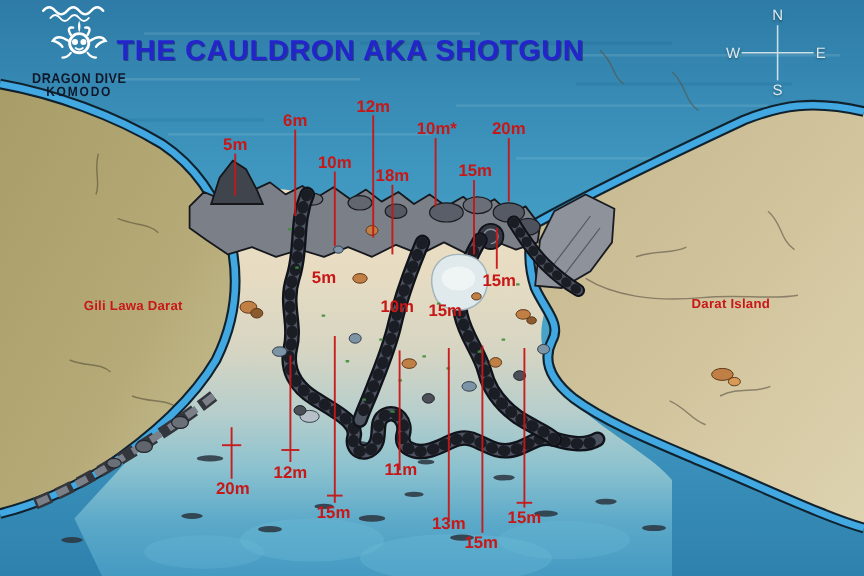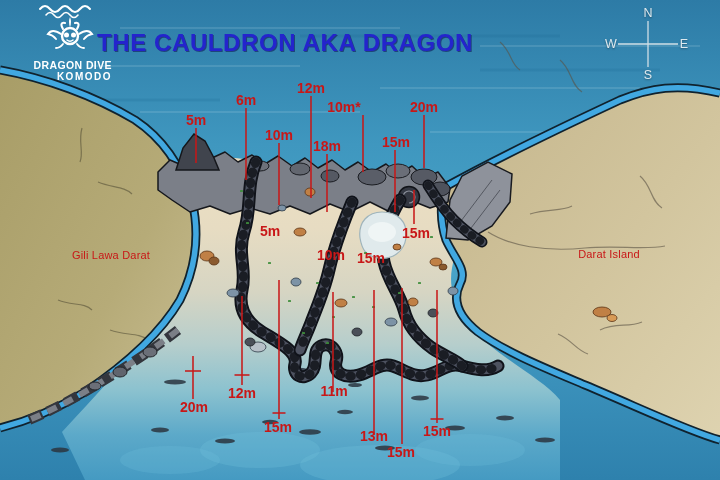--- a/index.html
+++ b/index.html
@@ -2,26 +2,26 @@
 <html style="--title: #2424cd; --depth: #c81717;"><head>
 <meta charset="utf-8">
 <style>
   html,body{margin:0;padding:0;background:#111;}
   #stage{position:relative;width:720px;height:480px;overflow:hidden;
          font-family:"Liberation Sans",sans-serif;background:#2e81ab;}
   #map-art{position:absolute;left:0;top:0;}
   #title{position:absolute;left:97px;top:29px;font-size:24px;font-weight:bold;
          color:var(--title,#2424cd);letter-spacing:.6px;white-space:nowrap;
          text-shadow:1px 1px 0 rgba(8,8,70,.5);}
-  .logo{position:absolute;left:20px;top:4px;width:92px;text-align:right;color:#ffffff;}
+  .logo{position:absolute;left:20px;top:4px;width:92px;text-align:center;color:#0f172a;}
   .logo-l1{font-size:10.5px;font-weight:bold;letter-spacing:.4px;line-height:11px;transform:scaleY(1.12);}
   .logo-l2{font-size:10px;font-weight:bold;letter-spacing:1.5px;line-height:11px;transform:scaleY(1.12);}
   .cdir{position:absolute;transform:translate(-50%,-50%);color:#dde9ef;font-size:12.5px;
         text-shadow:0 1px 2px rgba(0,0,0,.35);}
-  .island-label{position:absolute;transform:translate(-50%,-50%);font-size:11px;font-weight:normal;
+  .island-label{position:absolute;transform:translate(-50%,-50%);font-size:11px;font-weight:bold;
         color:var(--depth,#c81717);white-space:nowrap;letter-spacing:.2px;}
   .depth-label{position:absolute;transform:translate(-50%,-50%);font-size:14px;font-weight:bold;
         color:var(--depth,#c81717);white-space:nowrap;}
   .depth-line{stroke:var(--depth,#c81717);stroke-width:1.6;opacity:.95;}
 </style>
 </head>
 <body>
 
 <div id="stage">
 
@@ -305,37 +305,37 @@
       <g fill="#ffffff" stroke="none">
         <circle cx="38.5" cy="31" r="2.5"></circle>
         <circle cx="45.5" cy="31" r="2.5"></circle>
         <path d="M 42,23 Q 40,18 42,13 Q 44,18 42,23"></path>
       </g>
     </svg>
     <div class="logo-l1">DRAGON DIVE</div>
     <div class="logo-l2">KOMODO</div>
   </div>
 
-  <div id="title">THE CAULDRON AKA DRAGON</div>
+  <div id="title">THE CAULDRON AKA SHOTGUN</div>
 
   <div class="cdir" style="left:648px;top:13px">N</div>
   <div class="cdir" style="left:684px;top:44px">E</div>
   <div class="cdir" style="left:648px;top:75px">S</div>
   <div class="cdir" style="left:611px;top:44px">W</div>
 
   <div class="island-label" style="left:111px;top:255px">Gili Lawa Darat</div>
   <div class="island-label" style="left:609px;top:254px">Darat Island</div>
 
   <div id="markers">
       <div class="depth-label" style="left: 196px; top: 120px;">5m</div>
       <div class="depth-label" style="left: 246px; top: 100px; text-align: center;">6m</div>
       <div class="depth-label" style="left: 311px; top: 88px;">12m</div>
       <div class="depth-label" style="left: 279px; top: 135px;">10m</div>
       <div class="depth-label" style="left: 327px; top: 146px; text-align: center;">18m</div>
-      <div class="depth-label" style="left: 344px; top: 107px;">10m*</div>
+      <div class="depth-label" style="left: 364px; top: 107px;">10m*</div>
       <div class="depth-label" style="left: 396px; top: 142px;">15m</div>
       <div class="depth-label" style="left: 424px; top: 107px;">20m</div>
       <div class="depth-label" style="left: 270px; top: 231px;">5m</div>
       <div class="depth-label" style="left: 331px; top: 255px;">10m</div>
       <div class="depth-label" style="left: 371px; top: 258px;">15m</div>
       <div class="depth-label" style="left: 416px; top: 233px;">15m</div>
       <div class="depth-label" style="left: 194px; top: 407px;">20m</div>
       <div class="depth-label" style="left: 242px; top: 393px;">12m</div>
       <div class="depth-label" style="left: 278px; top: 427px;">15m</div>
       <div class="depth-label" style="left: 334px; top: 391px;">11m</div>

